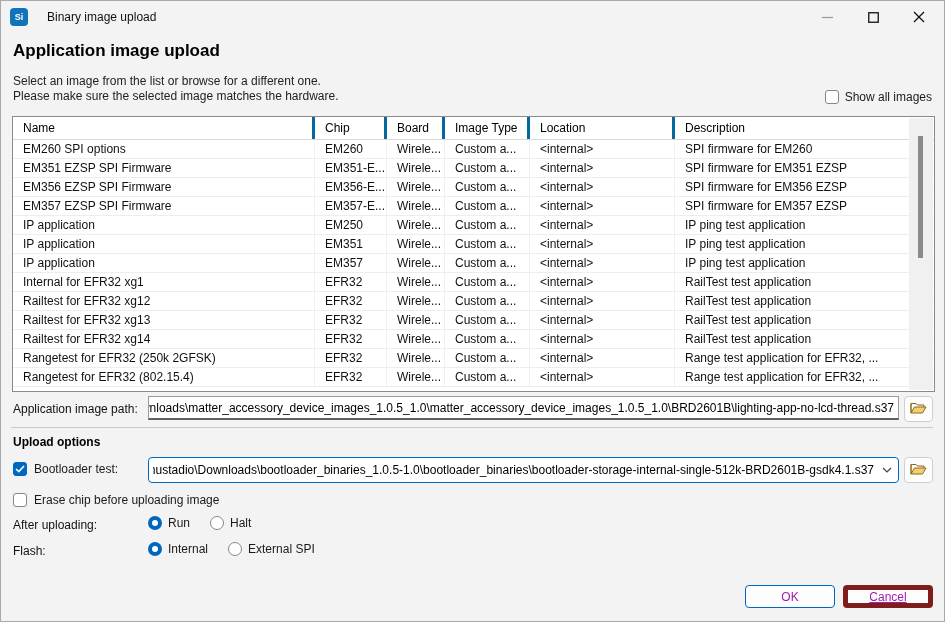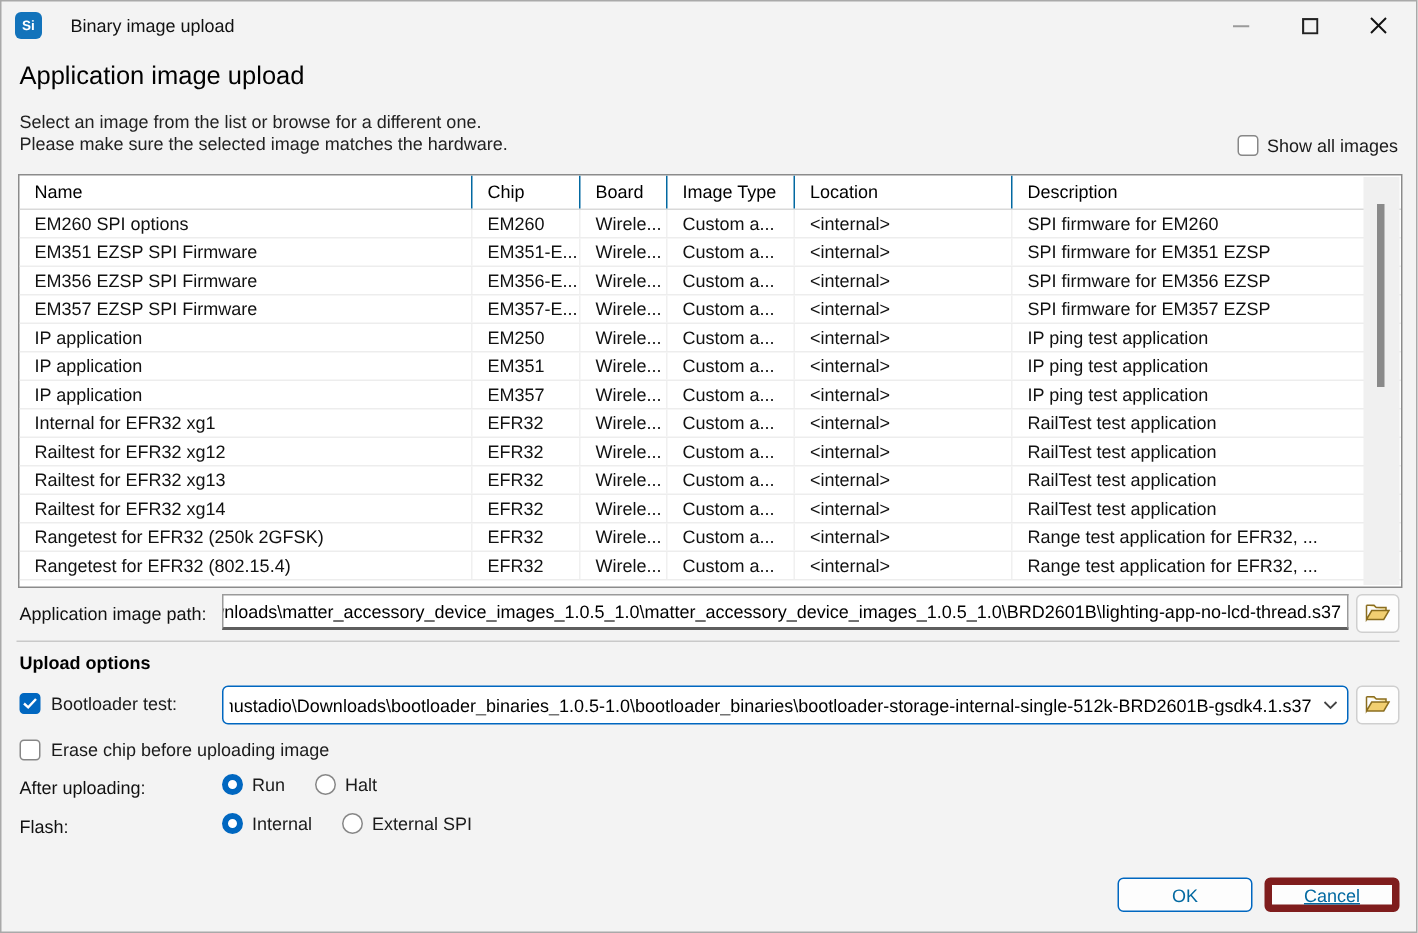--- a/index.html
+++ b/index.html
@@ -17,21 +17,21 @@
   .app-icon{
     width:18px; height:18px; margin-left:9px; border-radius:4px;
     background:#1273bb; color:#fff; font-size:9px; font-weight:bold;
     display:flex; align-items:center; justify-content:center;
   }
   .title-text{ margin-left:19px; font-size:12px; color:#111; }
   .win-controls{ margin-left:auto; display:flex; height:32px; }
   .win-btn{ width:46px; height:32px; display:flex; align-items:center; justify-content:center; }
   .win-btn svg{ display:block; }
   
-  .heading{ position:absolute; left:12px; top:40px; font-size:17px; font-weight:normal; color:#000; }
+  .heading{ position:absolute; left:12px; top:40px; font-size:17px; font-weight:bold; color:#000; }
   .desc{ position:absolute; left:12px; top:73px; line-height:15px; color:#222; }
   .show-all{ position:absolute; right:12px; top:89px; display:flex; align-items:center; gap:6px; }
   
   .cb{ width:14px; height:14px; border-radius:3px; background:#fff; border:1px solid #878787; flex:0 0 auto; }
   .cb.checked{ background:#0067c0; border-color:#0067c0; display:flex; align-items:center; justify-content:center; }
   .cb.checked svg{ display:block; }
   .radio{ width:14px; height:14px; border-radius:50%; background:#fff; border:1px solid #878787; flex:0 0 auto; }
   .radio.sel{ border:4px solid #0067c0; }
   
   .table{
@@ -39,21 +39,21 @@
     background:#fff; border:1px solid #8b8b8b; overflow:hidden;
   }
   .thead, .tr{
     display:grid;
     grid-template-columns:302px 72px 58px 85px 145px 1fr;
     padding-right:28px;
   }
   .thead{ height:23px; border-bottom:1px solid #d9d9d9; }
   .th{
     display:flex; align-items:center; padding-left:10px;
-    border-right:1px solid #0369a1; color:#000; white-space:nowrap; overflow:hidden;
+    border-right:3px solid #0369a1; color:#000; white-space:nowrap; overflow:hidden;
   }
   .th:last-child{ border-right:none; }
   .tr{ height:19px; border-bottom:1px solid #ededed; }
   .td{
     display:flex; align-items:center; padding-left:10px;
     border-right:1px solid #f0f0f0; white-space:nowrap; overflow:hidden; color:#111;
   }
   .td:last-child{ border-right:none; }
   .vscroll{
     position:absolute; top:1px; right:1px; bottom:1px; width:24px; background:#f0f0f0;
@@ -80,21 +80,21 @@
     display:flex; align-items:center; justify-content:center;
   }
   .divider{ position:absolute; left:10px; right:11px; top:426px; height:1px; background:#c9c9c9; }
   .section-label{ position:absolute; left:12px; top:434px; font-weight:bold; color:#000; }
   .check-row{ position:absolute; left:12px; display:flex; align-items:center; gap:7px; }
   .radio-group{ position:absolute; left:147px; display:flex; align-items:center; gap:6px; }
   .radio-group .gap{ width:8px; }
   
   .btn{
     position:absolute; top:584px; width:90px; height:23px;
-    background:#fdfdfd; border-radius:4px; font-size:12px; color:#0369a1;
+    background:#fdfdfd; border-radius:4px; font-size:12px; color:#a21caf;
     display:flex; align-items:center; justify-content:center;
   }
   .btn.primary{ border:1px solid #0067c0; }
   .btn.normal{ border:5px solid #7f1d1d;text-decoration:underline; }
 </style>
 </head>
 <body>
 
 <div class="window">
 

